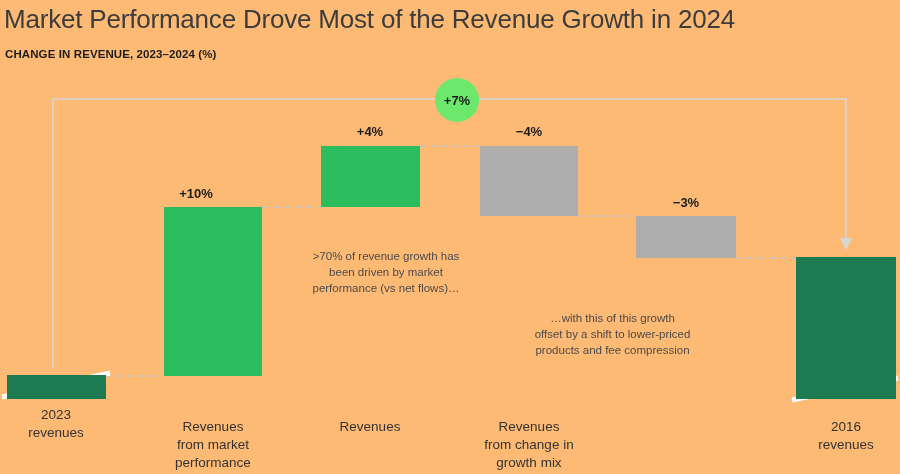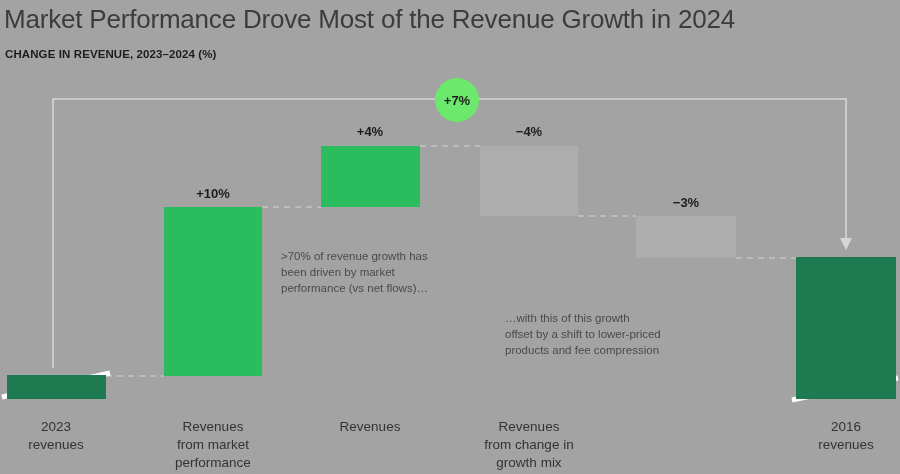--- a/index.html
+++ b/index.html
@@ -8,21 +8,21 @@
     background: #ffffff;
   }
   body {
     font-family: "Liberation Sans", sans-serif;
     -webkit-font-smoothing: antialiased;
   }
   #page {
     position: relative;
     width: 900px;
     height: 474px;
-    background: #a3a3a3;
+    background: #fdba74;
     overflow: hidden;
   }
 
   
   .chart-title {
     position: absolute;
     left: 4px;
     top: 2px;
     width: 880px;
     font-size: 26px;
@@ -103,20 +103,21 @@
     color: #1d1d1d;
     line-height: 1;
   }
 
   
   .annotation {
     position: absolute;
     font-size: 11.5px;
     font-weight: 400;
     color: #4a4a4a;
+    text-align: center;
     line-height: 16px;
   }
 </style>
 </head>
 <body>
 
 <div id="page">
 
   <div class="chart-title">Market Performance Drove Most of the Revenue Growth in 2024</div>
 
@@ -150,21 +151,21 @@
     <div class="bar bar-pos" style="left:164px; top:207px; width:98px; height:169px;"></div>
 
     <div class="bar bar-pos" style="left:321px; top:146px; width:99px; height:61px;"></div>
 
     <div class="bar bar-neg" style="left:480px; top:146px; width:98px; height:70px;"></div>
 
     <div class="bar bar-neg" style="left:636px; top:216px; width:100px; height:42px;"></div>
 
     <div class="bar bar-total" style="left:796px; top:257px; width:100px; height:142px;"></div>
 
-    <div class="value-label" style="left:163px; top:186px; width:100px;">+10%</div>
+    <div class="value-label" style="left:146px; top:186px; width:100px;">+10%</div>
 
     <div class="value-label" style="left:320px; top:124px; width:100px;">+4%</div>
 
     <div class="value-label" style="left:479px; top:124px; width:100px;">−4%</div>
 
     <div class="value-label" style="left:636px; top:195px; width:100px;">−3%</div>
 
     <div class="badge" style="left:435px; top:78px;">
       <span class="badge-text">+7%</span>
     </div>
@@ -174,21 +175,21 @@
       <div>been driven by market</div>
       <div>performance (vs net flows)…</div>
     </div>
 
     <div class="annotation" style="left:505px; top:310px; width:215px;">
       <div>…with this of this growth</div>
       <div>offset by a shift to lower-priced</div>
       <div>products and fee compression</div>
     </div>
 
-    <div class="cat-label" style="left:6px; top:418px; width:100px;">
+    <div class="cat-label" style="left:6px; top:406px; width:100px;">
       <div>2023</div>
       <div>revenues</div>
     </div>
 
     <div class="cat-label" style="left:153px; top:418px; width:120px;">
       <div>Revenues</div>
       <div>from market</div>
       <div>performance</div>
     </div>
 

